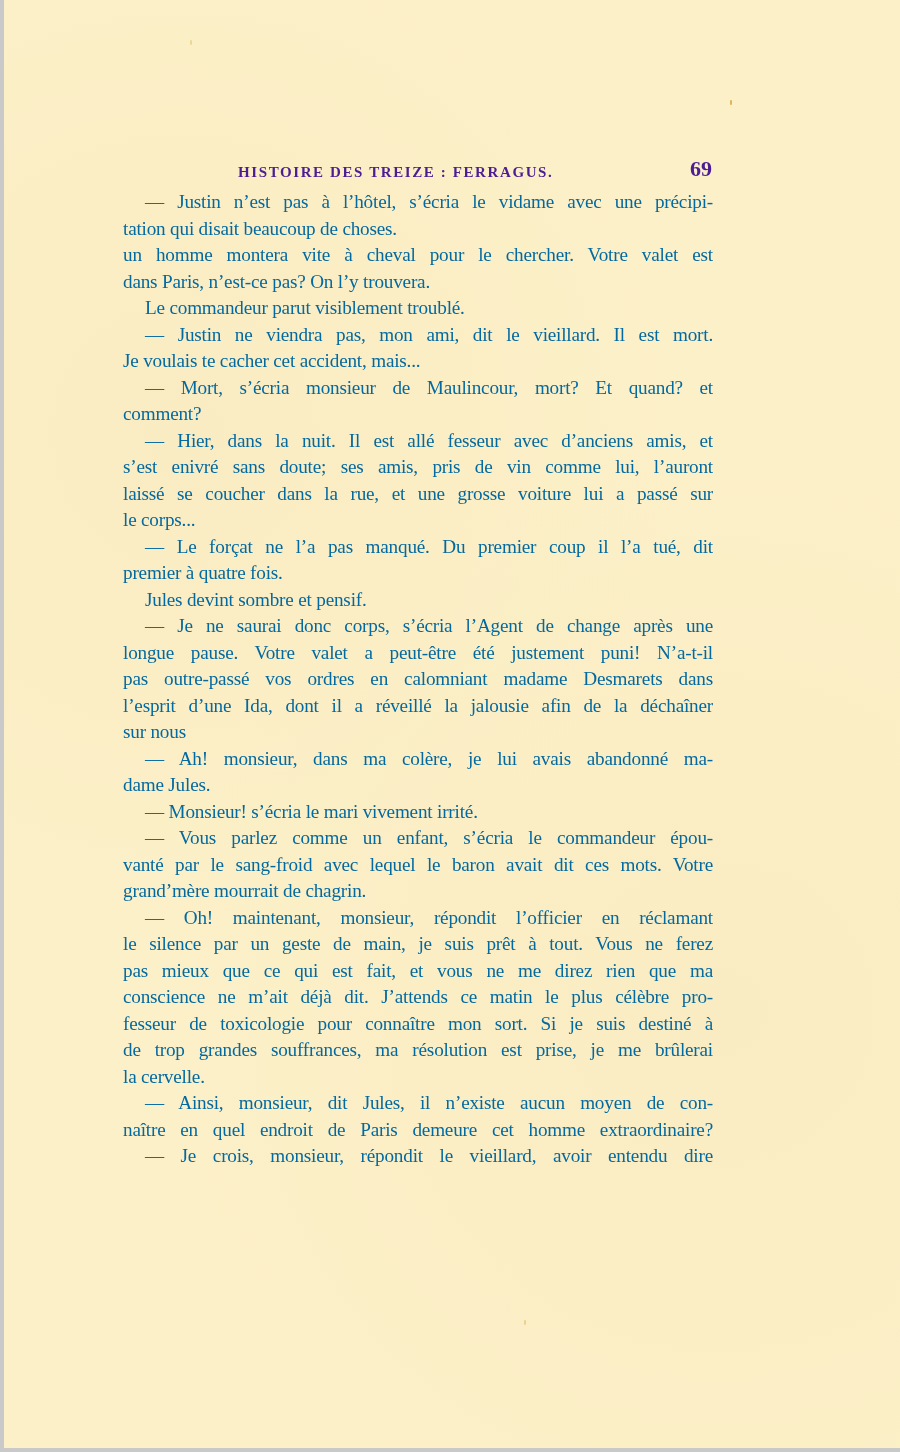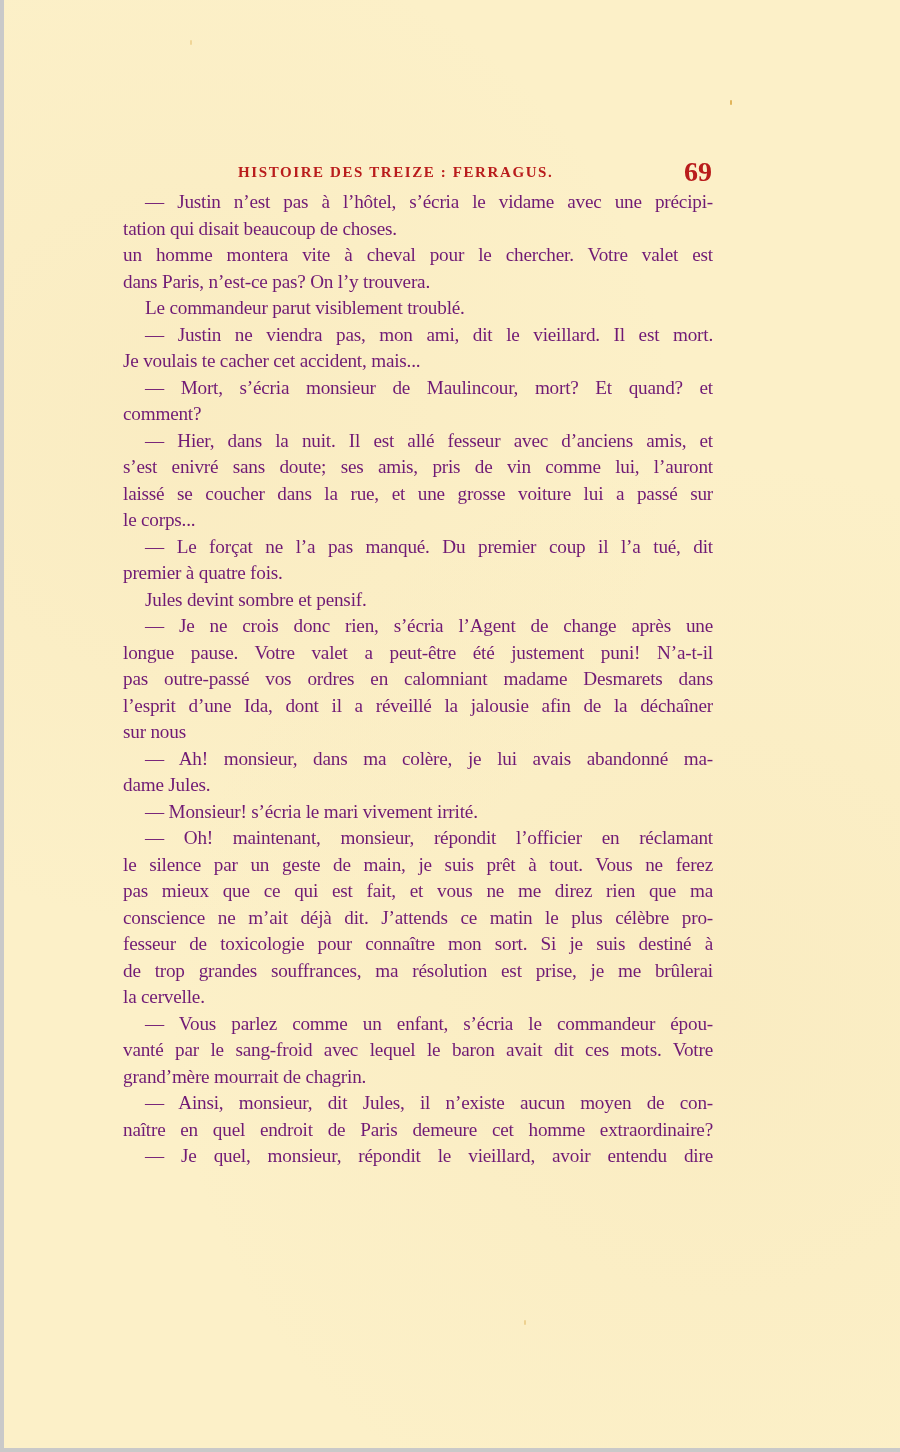--- a/index.html
+++ b/index.html
@@ -29,49 +29,49 @@
       border-radius: 1px;
       opacity: 0.8;
     }
     .header {
       position: absolute;
       left: 238px;
       top: 160px;
       width: 474px;
       height: 26px;
       font-family: "Liberation Serif", "DejaVu Serif", serif;
-      color: #b91c1c;
+      color: #4c1d95;
     }
     .running-title {
       position: absolute;
       left: 0;
       top: 4px;
       font-size: 15px;
       font-weight: bold;
       letter-spacing: 1.6px;
       font-variant: small-caps;
       text-transform: uppercase;
       white-space: nowrap;
     }
     .page-number {
       position: absolute;
       right: 0;
       top: -4px;
-      font-size: 28px;
+      font-size: 22px;
       font-weight: bold;
     }
     .text-block {
       position: absolute;
       left: 123px;
       top: 189px;
       width: 590px;
       font-family: "Liberation Serif", "DejaVu Serif", serif;
       font-size: 19.2px;
       line-height: 26.5px;
-      color: #701a75;
+      color: #0369a1;
       font-stretch: condensed;
     }
     .line {
       display: block;
       white-space: nowrap;
       height: 26.5px;
       text-align: justify;
       text-align-last: justify;
       letter-spacing: -0.2px;
     }
@@ -125,47 +125,47 @@
       <span class="line last">le corps...</span>
     </div>
     <div>
       <span class="line indent">— Le forçat ne l’a pas manqué. Du premier coup il l’a tué, dit</span>
       <span class="line last">premier à quatre fois.</span>
     </div>
     <div>
       <span class="line indent last">Jules devint sombre et pensif.</span>
     </div>
     <div>
-      <span class="line indent">— Je ne crois donc rien, s’écria l’Agent de change après une</span>
+      <span class="line indent">— Je ne saurai donc corps, s’écria l’Agent de change après une</span>
       <span class="line">longue pause. Votre valet a peut-être été justement puni! N’a-t-il</span>
       <span class="line">pas outre-passé vos ordres en calomniant madame Desmarets dans</span>
       <span class="line"><span>l’esprit d’une </span><span class="italic">Ida</span><span>, dont il a réveillé la jalousie afin de la déchaîner</span></span>
       <span class="line last">sur nous</span>
     </div>
     <div>
       <span class="line indent">— Ah! monsieur, dans ma colère, je lui avais abandonné ma-</span>
       <span class="line last">dame Jules.</span>
     </div>
     <div>
       <span class="line indent last">— Monsieur! s’écria le mari vivement irrité.</span>
     </div>
     <div>
+      <span class="line indent">— Vous parlez comme un enfant, s’écria le commandeur épou-</span>
+      <span class="line">vanté par le sang-froid avec lequel le baron avait dit ces mots. Votre</span>
+      <span class="line last">grand’mère mourrait de chagrin.</span>
+    </div>
+    <div>
       <span class="line indent">— Oh! maintenant, monsieur, répondit l’officier en réclamant</span>
       <span class="line">le silence par un geste de main, je suis prêt à tout. Vous ne ferez</span>
       <span class="line">pas mieux que ce qui est fait, et vous ne me direz rien que ma</span>
       <span class="line">conscience ne m’ait déjà dit. J’attends ce matin le plus célèbre pro-</span>
       <span class="line">fesseur de toxicologie pour connaître mon sort. Si je suis destiné à</span>
       <span class="line">de trop grandes souffrances, ma résolution est prise, je me brûlerai</span>
       <span class="line last">la cervelle.</span>
     </div>
     <div>
-      <span class="line indent">— Vous parlez comme un enfant, s’écria le commandeur épou-</span>
-      <span class="line">vanté par le sang-froid avec lequel le baron avait dit ces mots. Votre</span>
-      <span class="line last">grand’mère mourrait de chagrin.</span>
-    </div>
-    <div>
       <span class="line indent">— Ainsi, monsieur, dit Jules, il n’existe aucun moyen de con-</span>
       <span class="line">naître en quel endroit de Paris demeure cet homme extraordinaire?</span>
     </div>
     <div>
-      <span class="line indent">— Je quel, monsieur, répondit le vieillard, avoir entendu dire</span>
+      <span class="line indent">— Je crois, monsieur, répondit le vieillard, avoir entendu dire</span>
     </div>
   </div>
 
 </body></html>

